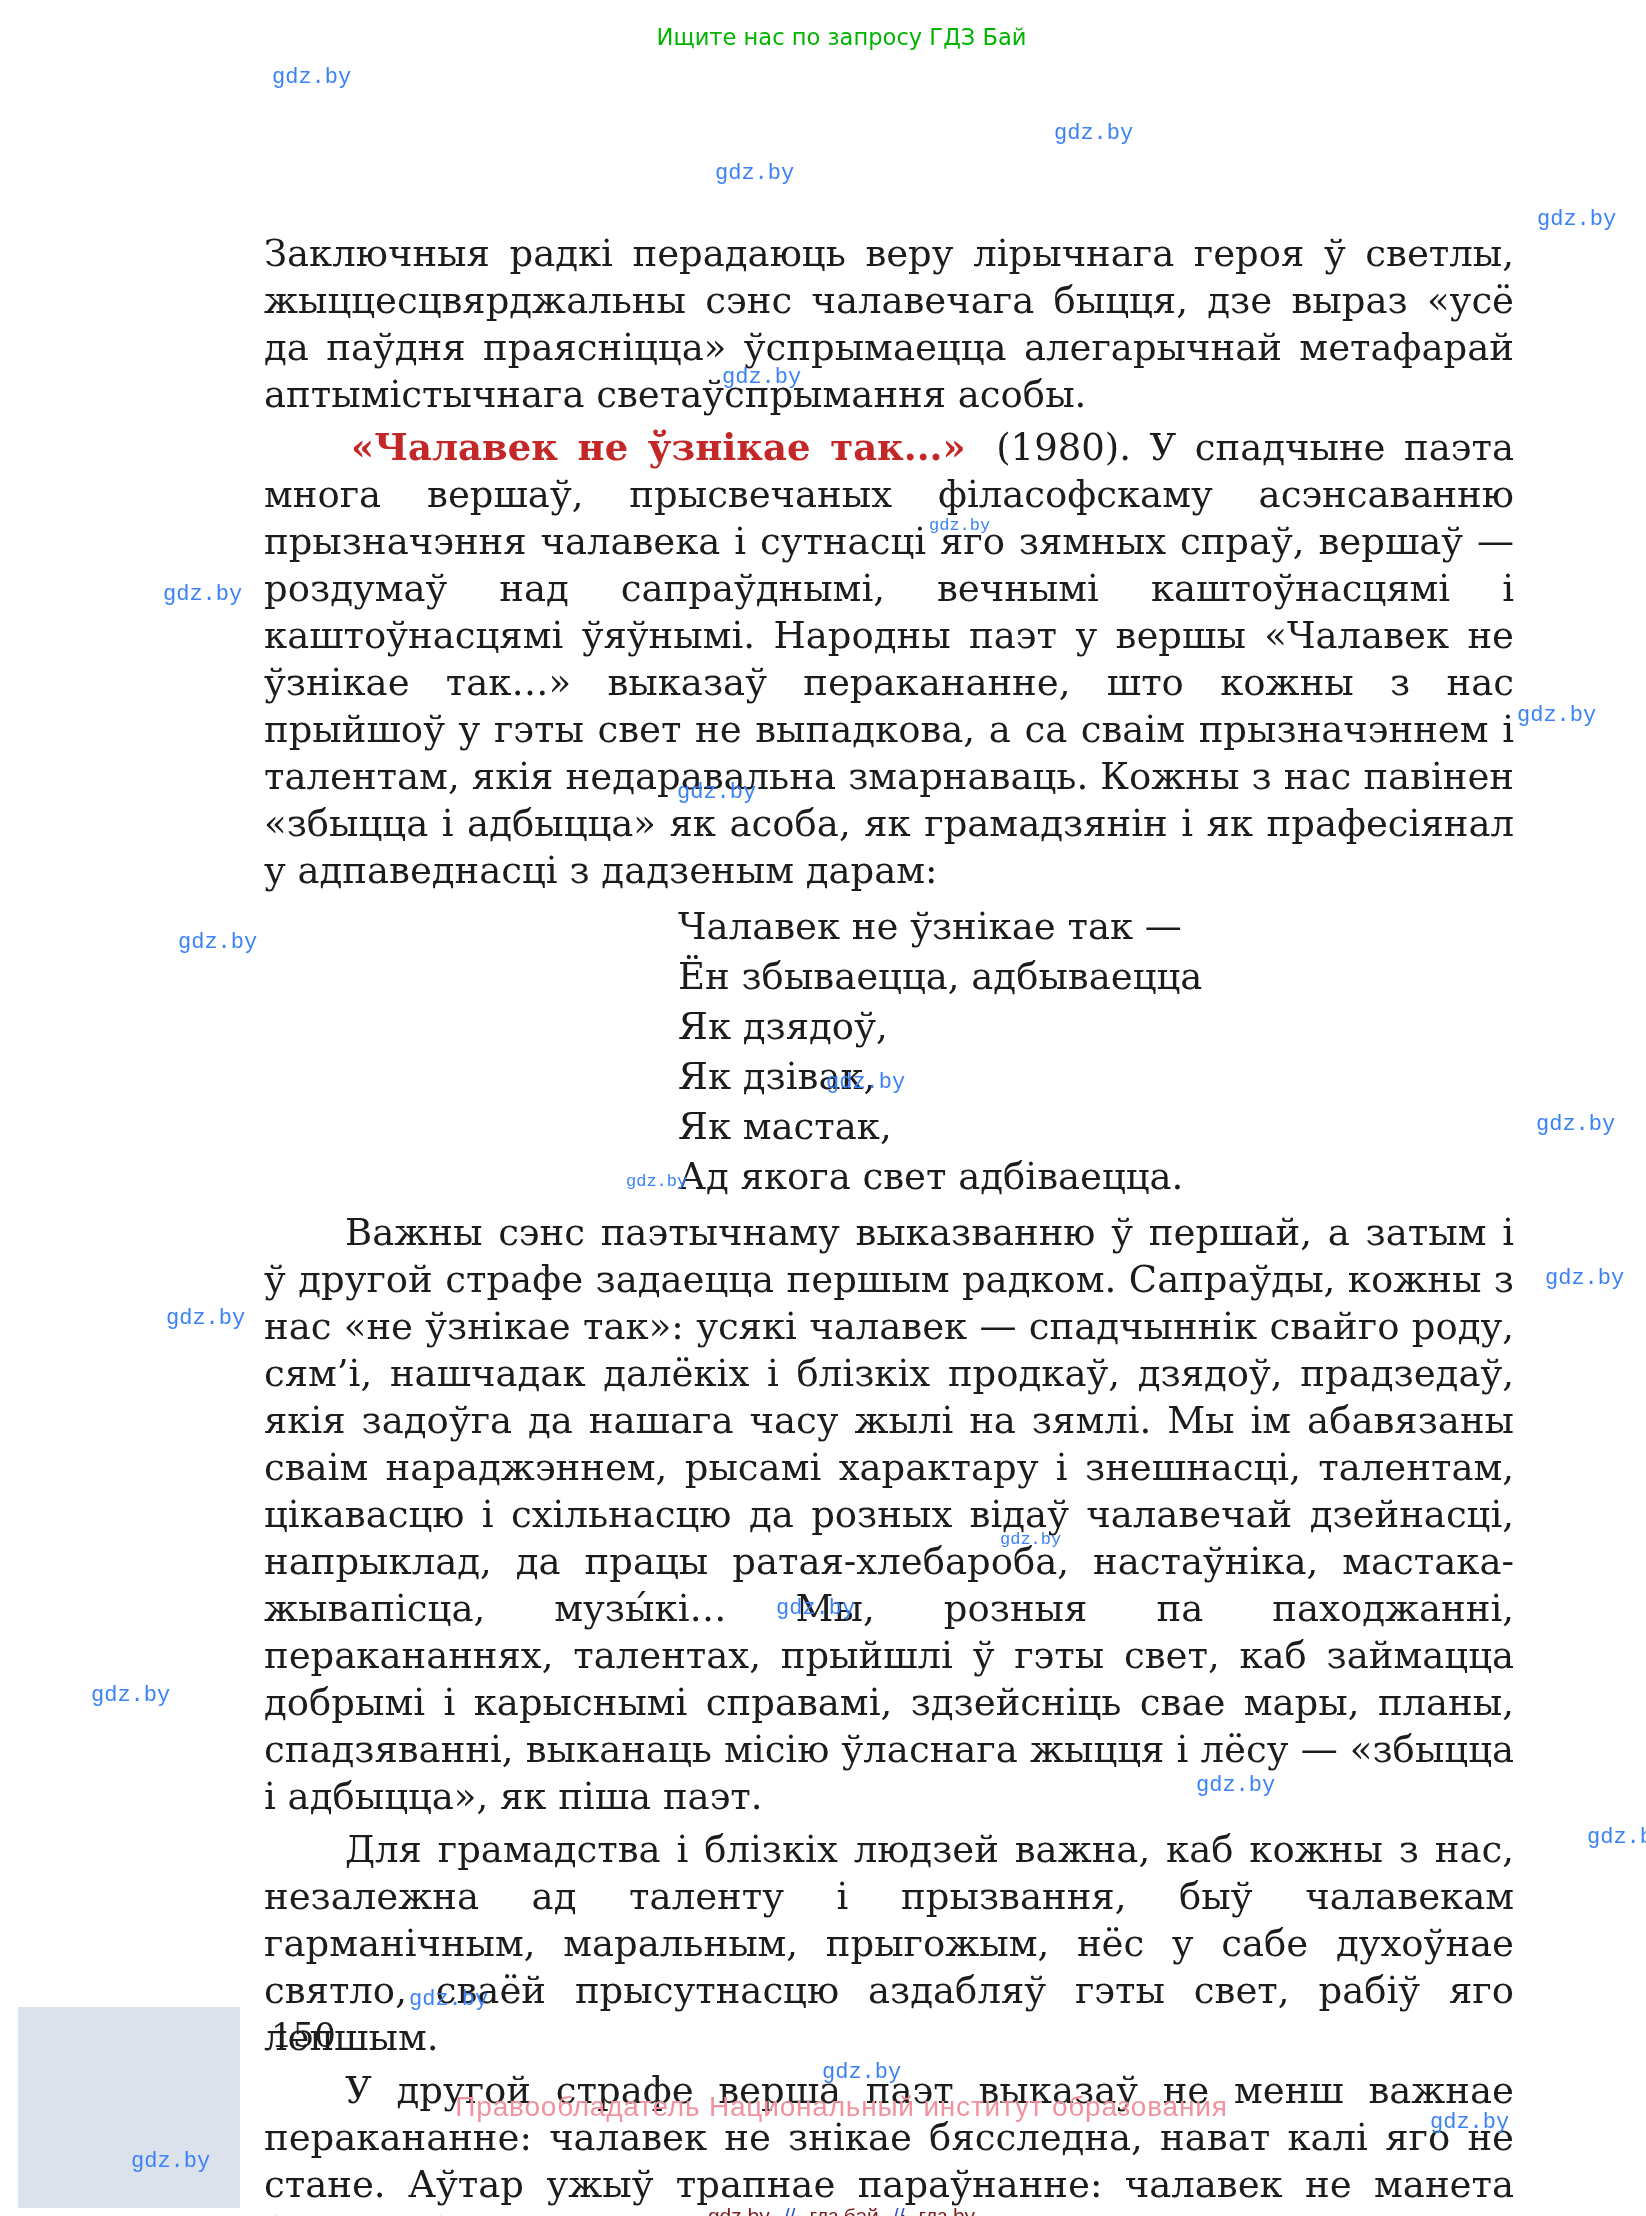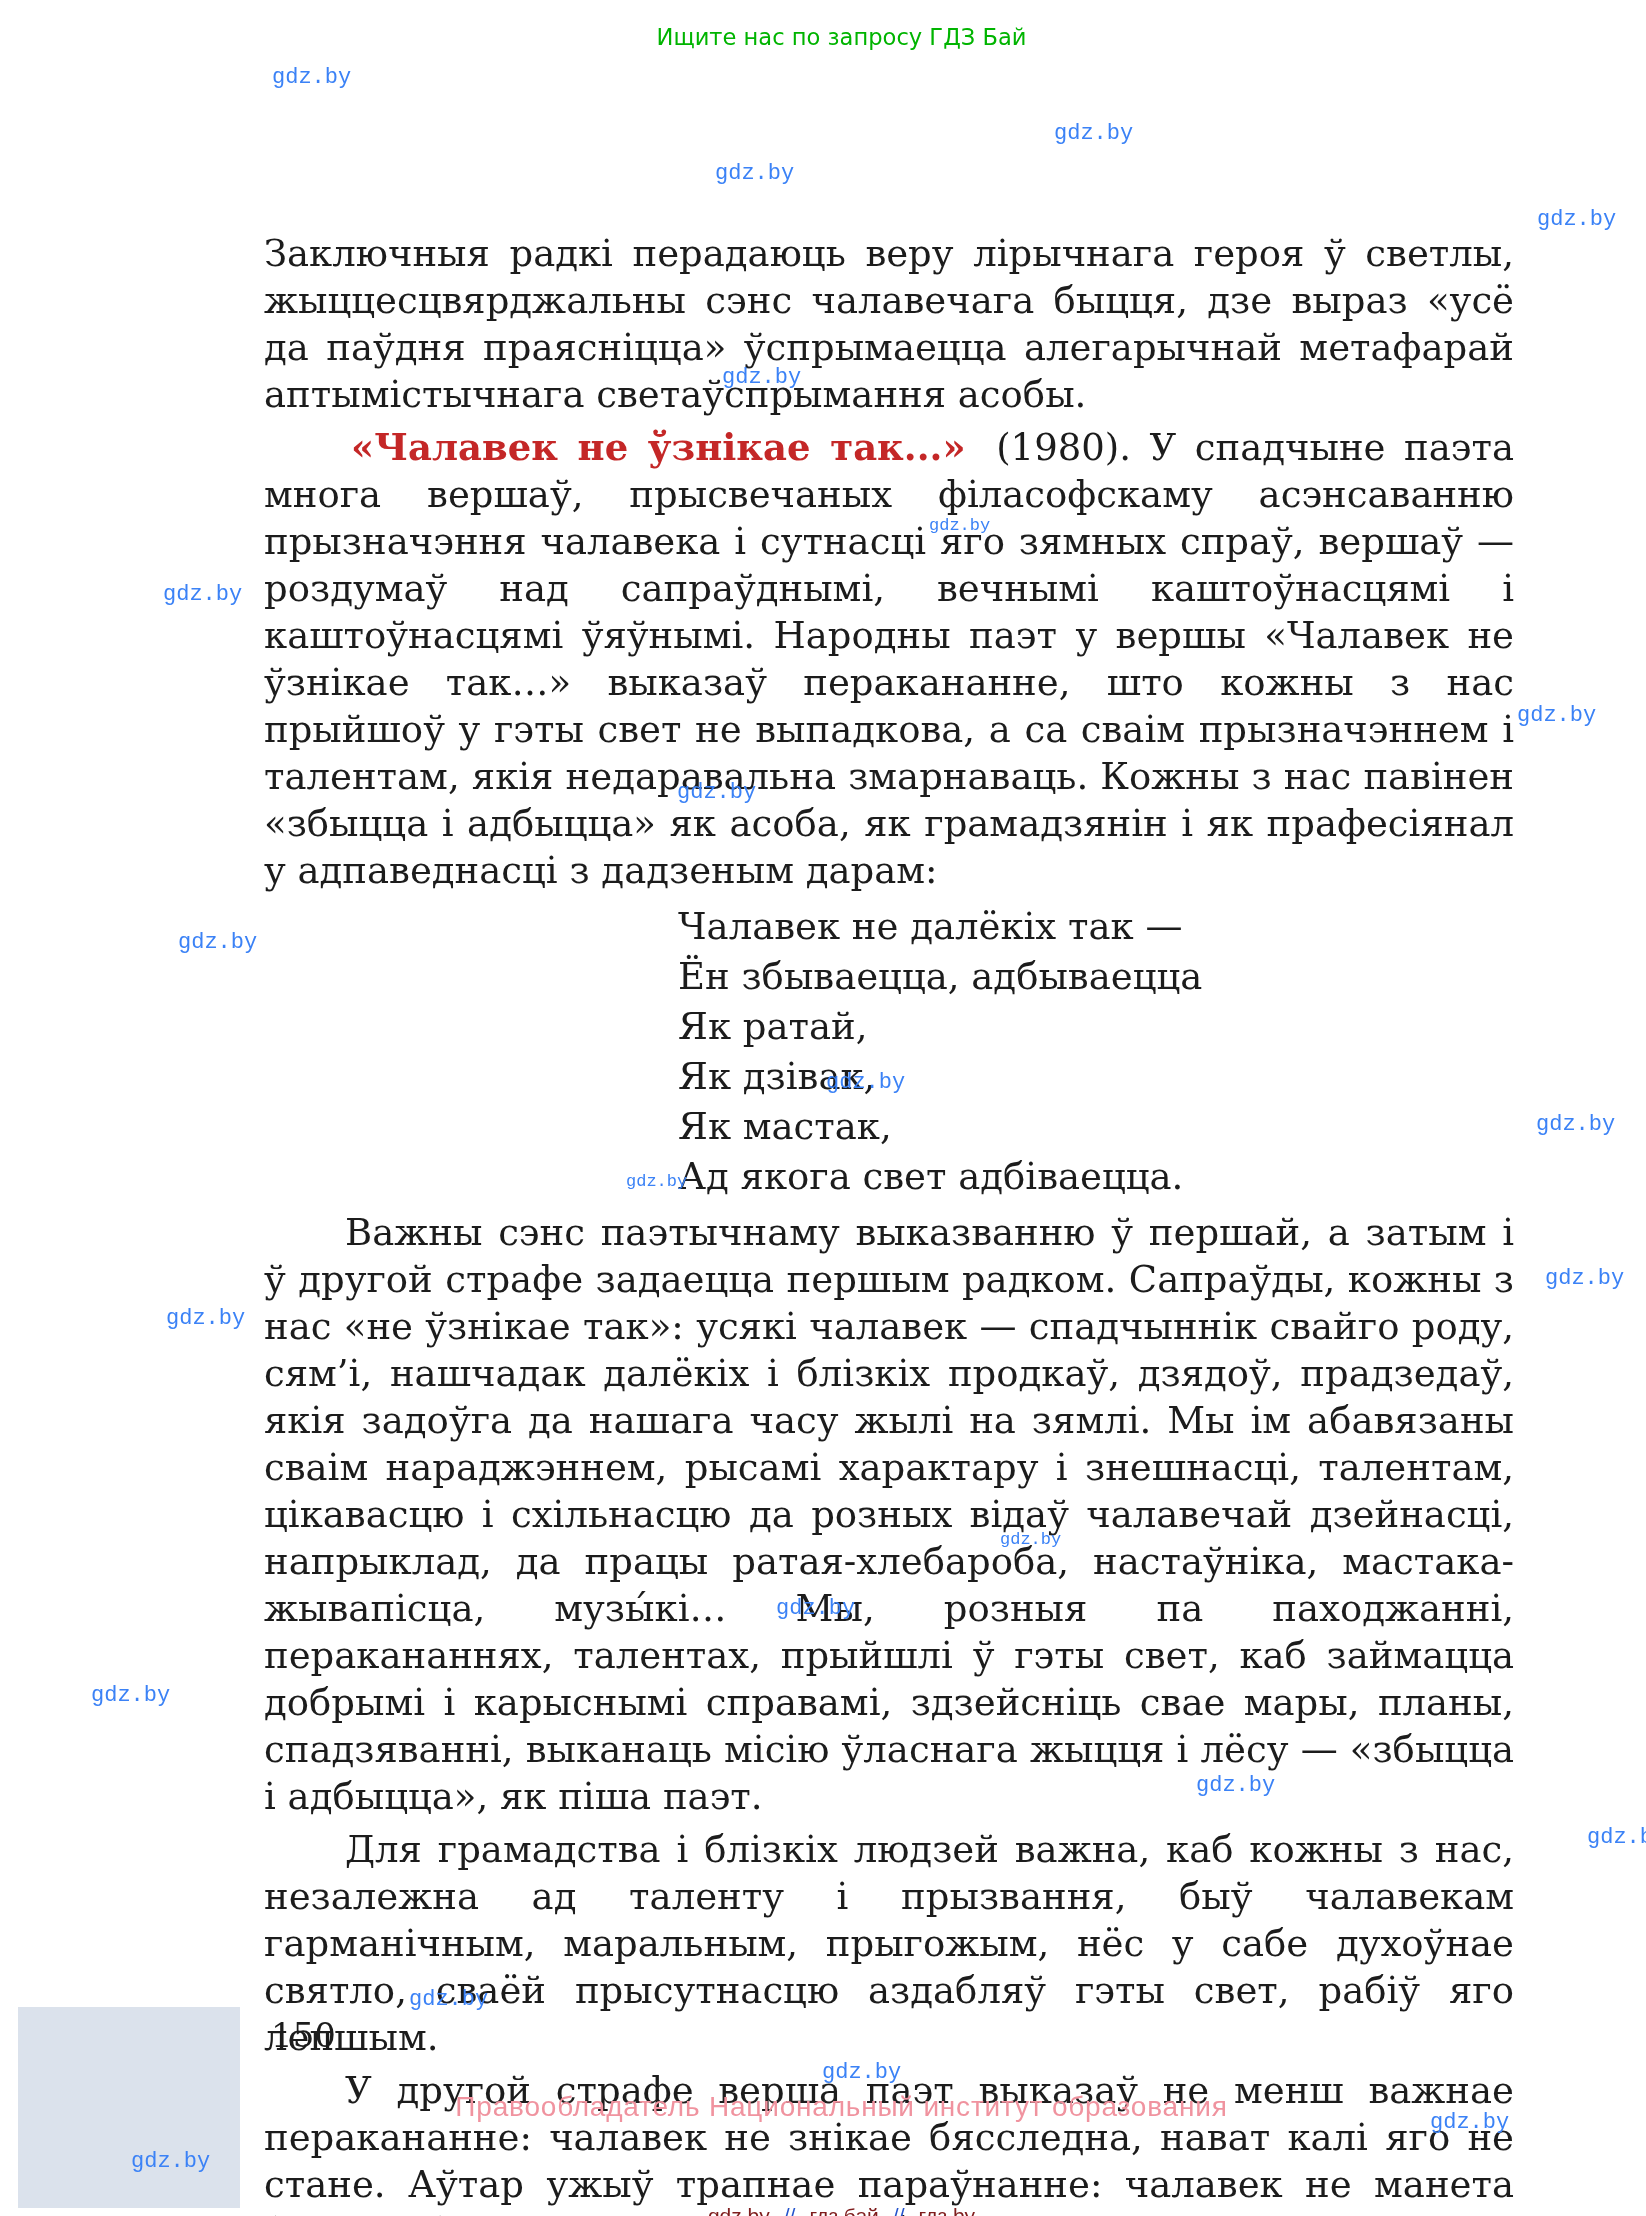--- a/index.html
+++ b/index.html
@@ -104,23 +104,23 @@
 <span class="wm" style="left:804px;  top:2042px;">gdz.by</span>
 <span class="wm" style="left:1412px; top:2092px;">gdz.by</span>
 <span class="wm" style="left:113px;  top:2131px;">gdz.by</span>
 
 <div class="content">
   <p class="para">Заключныя радкі перадаюць веру лірычнага героя ў светлы, жыццесцвярджальны сэнс чалавечага быцця, дзе выраз «усё да паўдня праясніцца» ўспрымаецца алегарычнай метафарай аптымістычнага светаўспрымання асобы.</p>
 
   <p class="para indent"><span class="red">«Чалавек не ўзнікае так...»</span><span> (1980). У спадчыне паэта многа вершаў, прысвечаных філасофскаму асэнсаванню прызначэння чалавека і сутнасці яго зямных спраў, вершаў — роздумаў над сапраўднымі, вечнымі каштоўнасцямі і каштоўнасцямі ўяўнымі. Народны паэт у вершы «Чалавек не ўзнікае так…» выказаў перакананне, што кожны з нас прыйшоў у гэты свет не выпадкова, а са сваім прызначэннем і талентам, якія недаравальна змарнаваць. Кожны з нас павінен «збыцца і адбыцца» як асоба, як грамадзянін і як прафесіянал у адпаведнасці з дадзеным дарам:</span></p>
 
   <div class="poem">
-    <div>Чалавек не далёкіх так —</div>
+    <div>Чалавек не ўзнікае так —</div>
     <div>Ён збываецца, адбываецца</div>
-    <div>Як ратай,</div>
+    <div>Як дзядоў,</div>
     <div>Як дзівак,</div>
     <div>Як мастак,</div>
     <div>Ад якога свет адбіваецца.</div>
   </div>
 
   <p class="para indent">Важны сэнс паэтычнаму выказванню ў першай, а затым і ў другой страфе задаецца першым радком. Сапраўды, кожны з нас «не ўзнікае так»: усякі чалавек — спадчыннік свайго роду, сям’і, нашчадак далёкіх і блізкіх продкаў, дзядоў, прадзедаў, якія задоўга да нашага часу жылі на зямлі. Мы ім абавязаны сваім нараджэннем, рысамі характару і знешнасці, талентам, цікавасцю і схільнасцю да розных відаў чалавечай дзейнасці, напрыклад, да працы ратая-хлебароба, настаўніка, мастака-жывапісца, музы́кі… Мы, розныя па паходжанні, перакананнях, талентах, прыйшлі ў гэты свет, каб займацца добрымі і карыснымі справамі, здзейсніць свае мары, планы, спадзяванні, выканаць місію ўласнага жыцця і лёсу — «збыцца і адбыцца», як піша паэт.</p>
   <p class="para indent">Для грамадства і блізкіх людзей важна, каб кожны з нас, незалежна ад таленту і прызвання, быў чалавекам гарманічным, маральным, прыгожым, нёс у сабе духоўнае святло, сваёй прысутнасцю аздабляў гэты свет, рабіў яго лепшым.</p>
   <p class="para indent">У другой страфе верша паэт выказаў не менш важнае перакананне: чалавек не знікае бясследна, нават калі яго не стане. Аўтар ужыў трапнае параўнанне: чалавек не манета («пятак»), якую можна згубіць і не заўважыць. Паэт метафарычна разважаў пра выпрабаванні, якія</p>
 </div>
 

